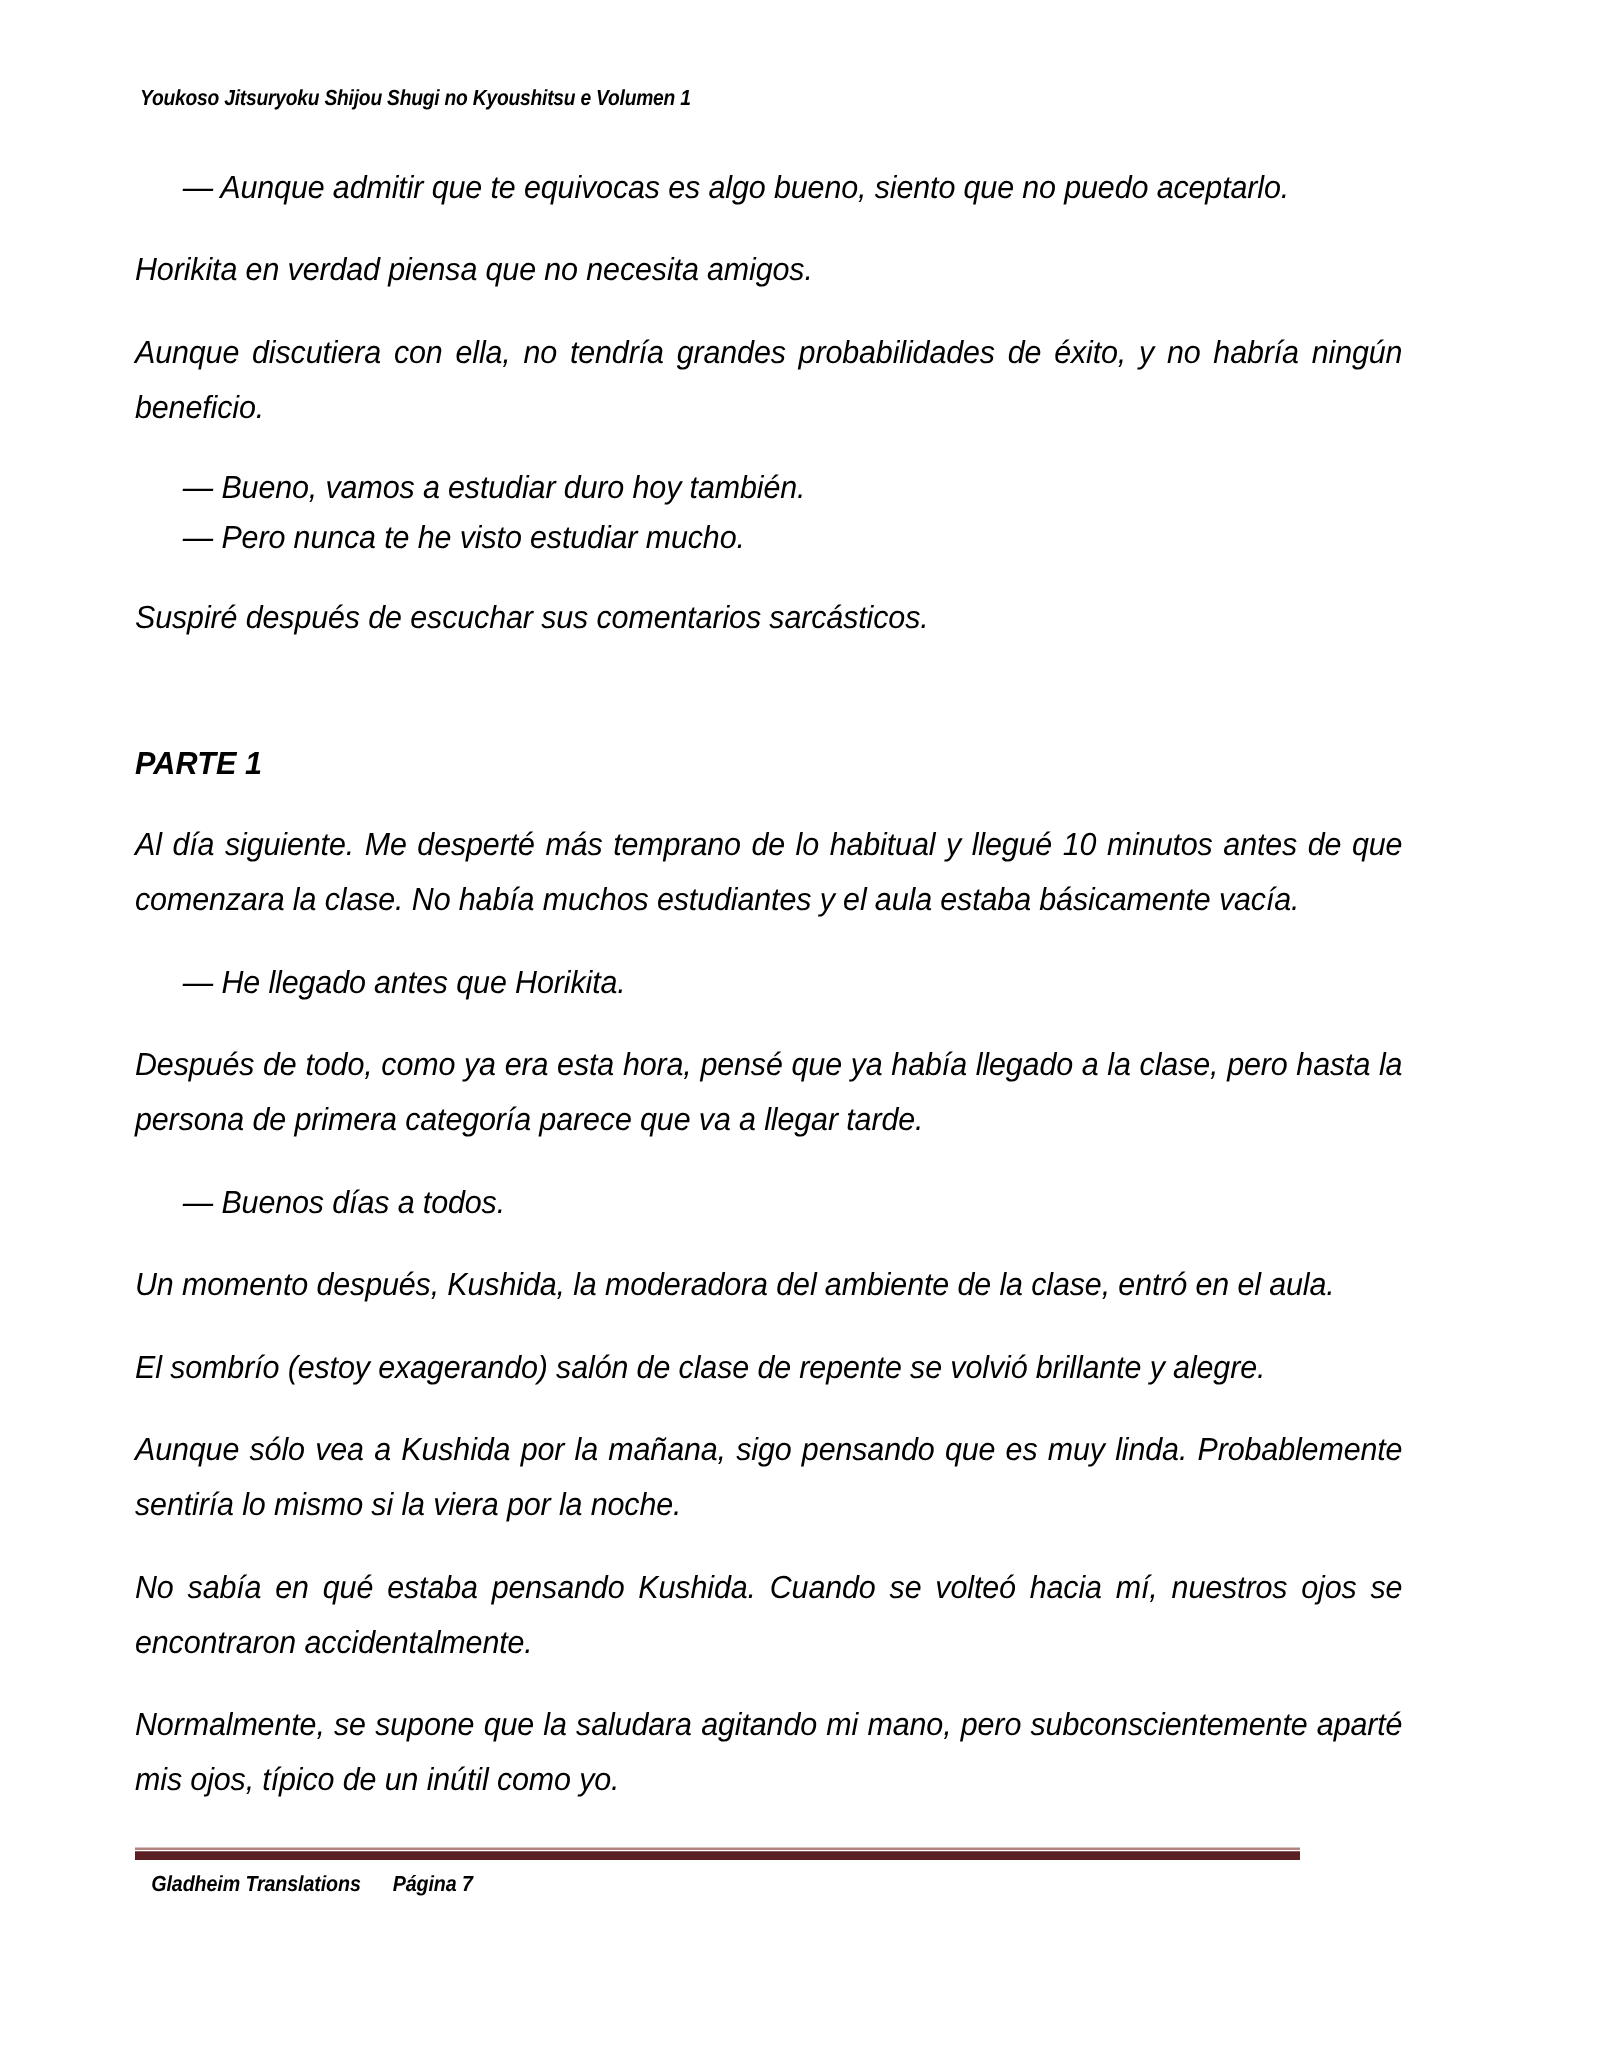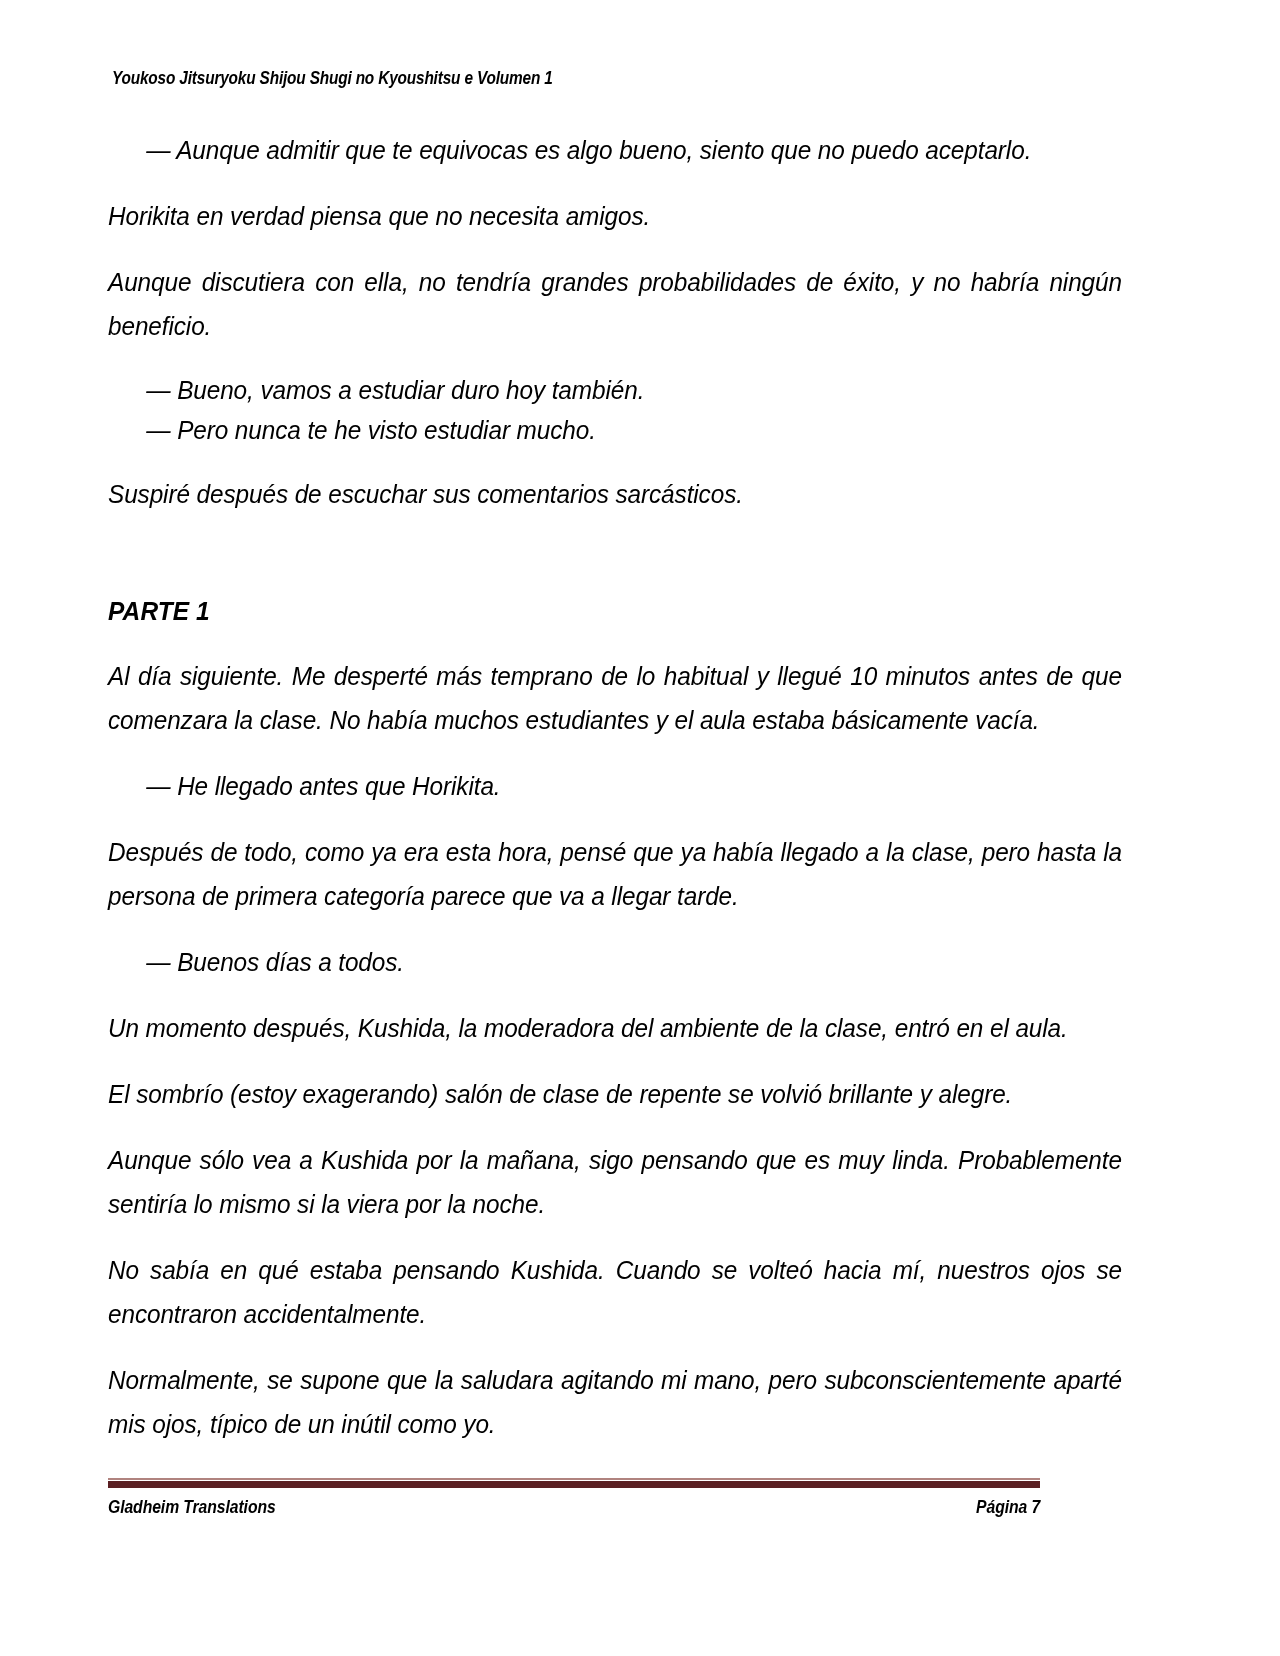--- a/index.html
+++ b/index.html
@@ -112,23 +112,24 @@
     width: 100%;
   }
   .rule-thick {
     height: 7px;
     background: #5a1f22;
     width: 100%;
     margin-top: 1px;
   }
   .footer-row {
     display: flex;
-    justify-content: space-between;
+    justify-content: flex-start;
     align-items: baseline;
     margin-top: 9px;
+    margin-left: 13px;
   }
   .footer-left, .footer-right {
     font-family: "Liberation Sans", sans-serif;
     font-weight: bold;
     font-style: italic;
     font-size: 17.5px;
     letter-spacing: -0.1px;
     color: #000;
     white-space: nowrap;
   }

